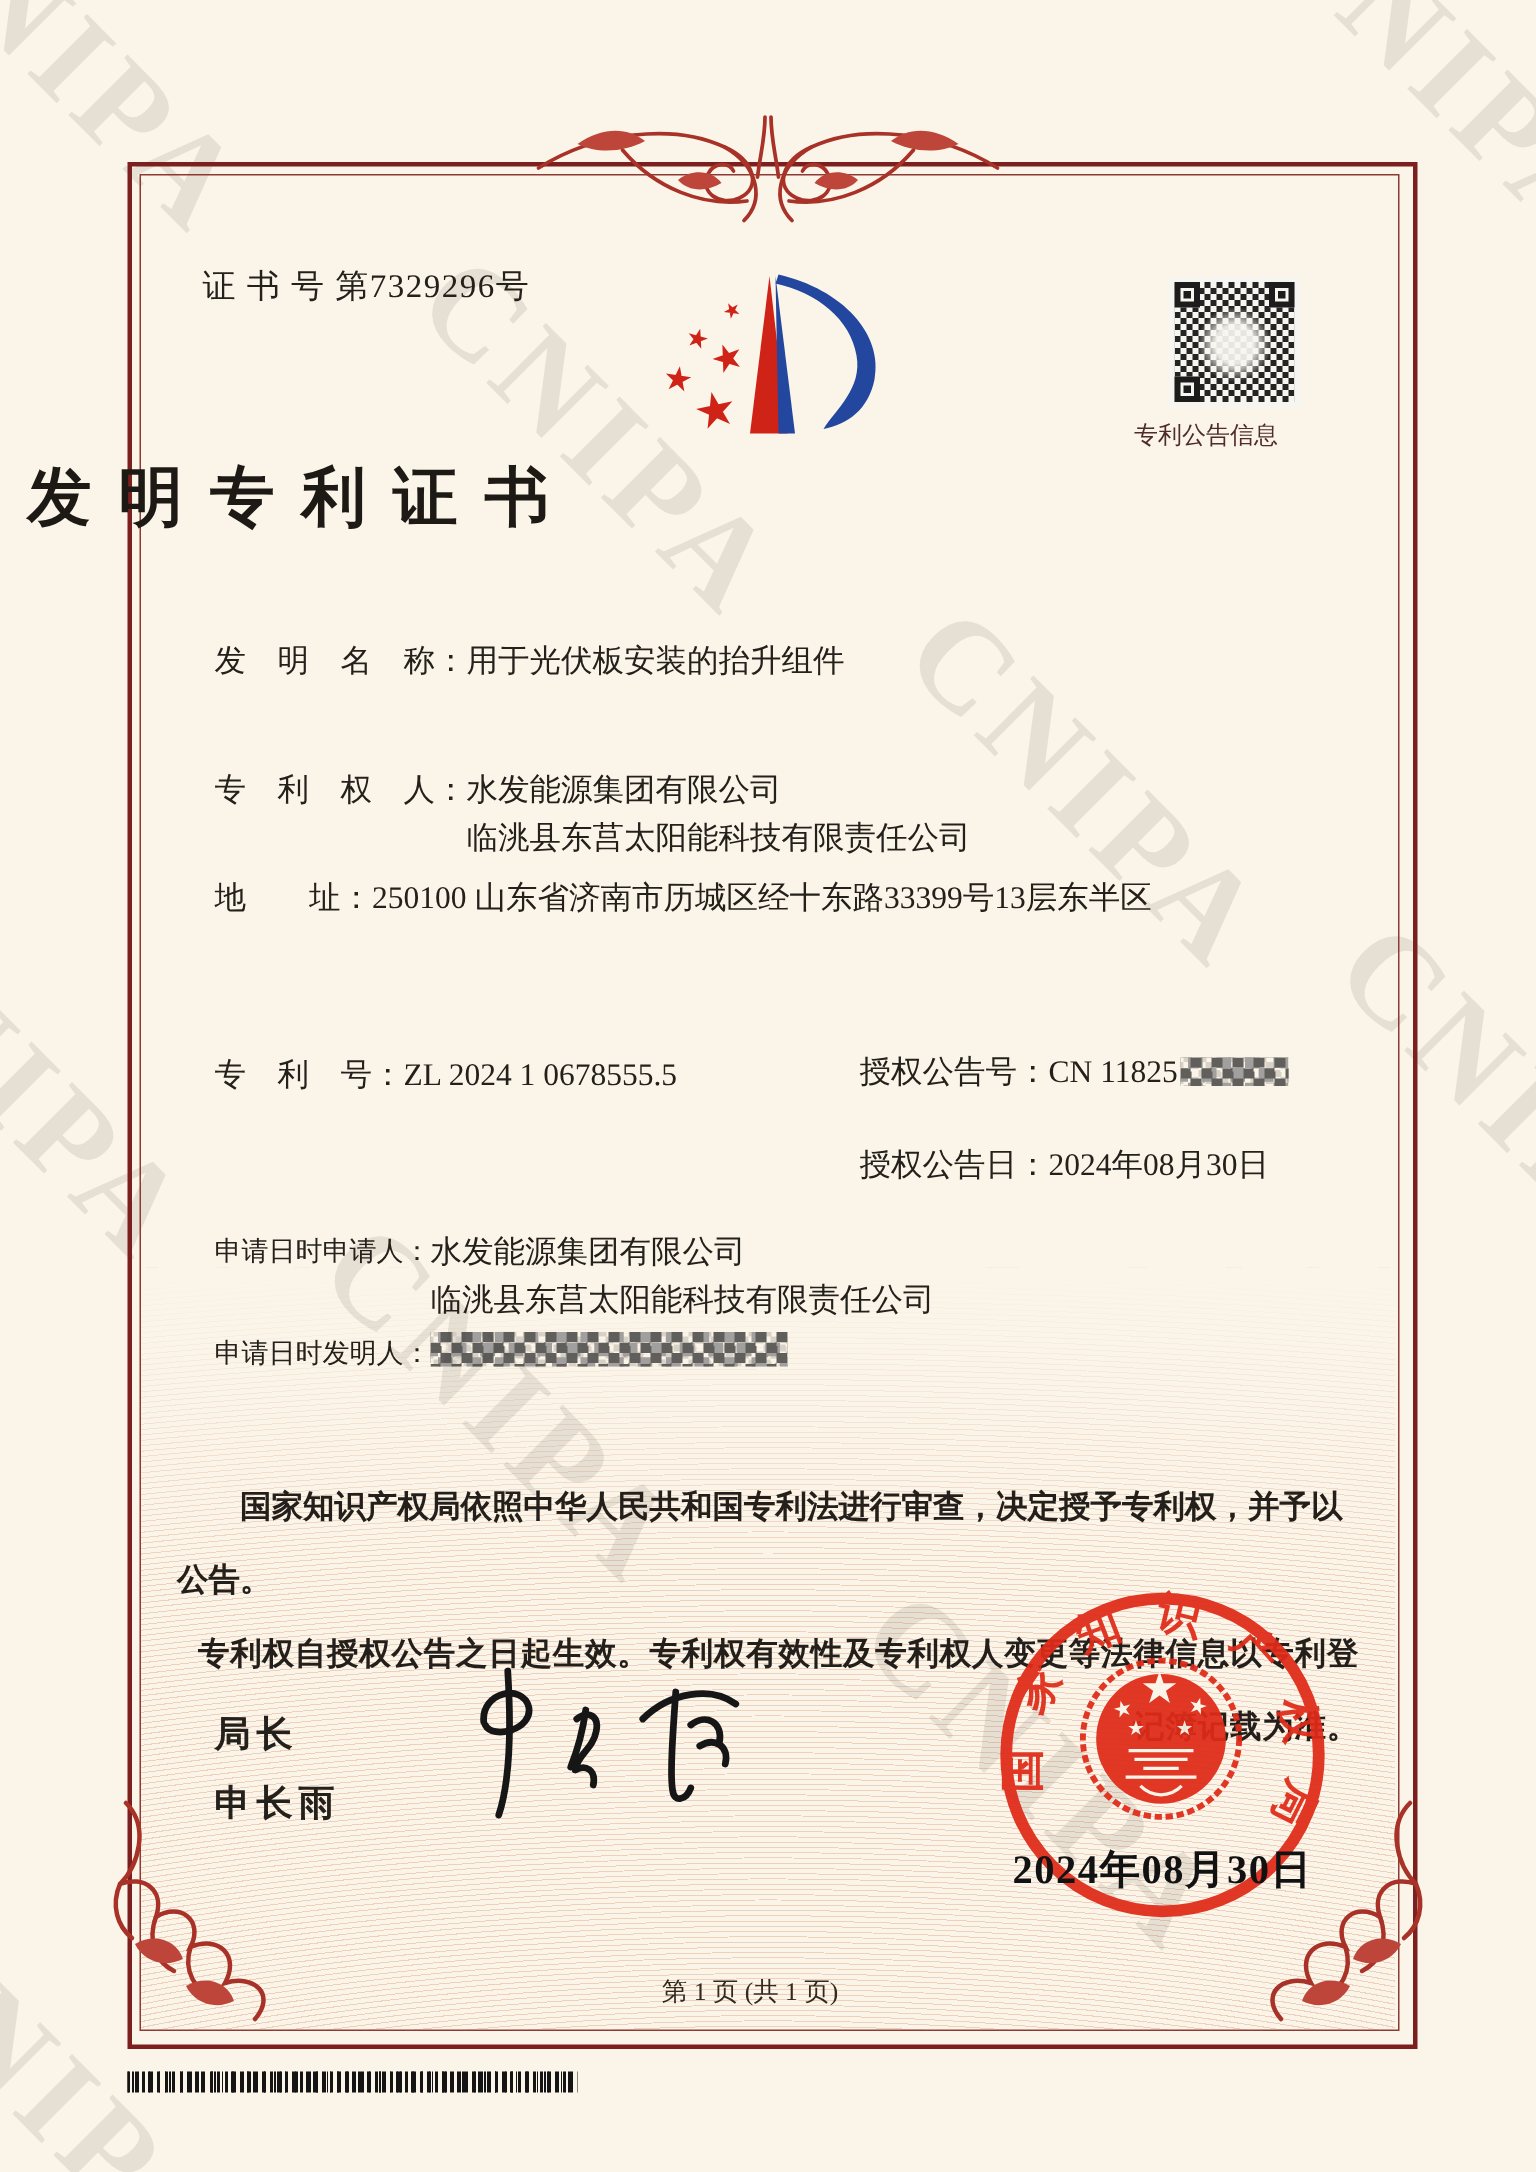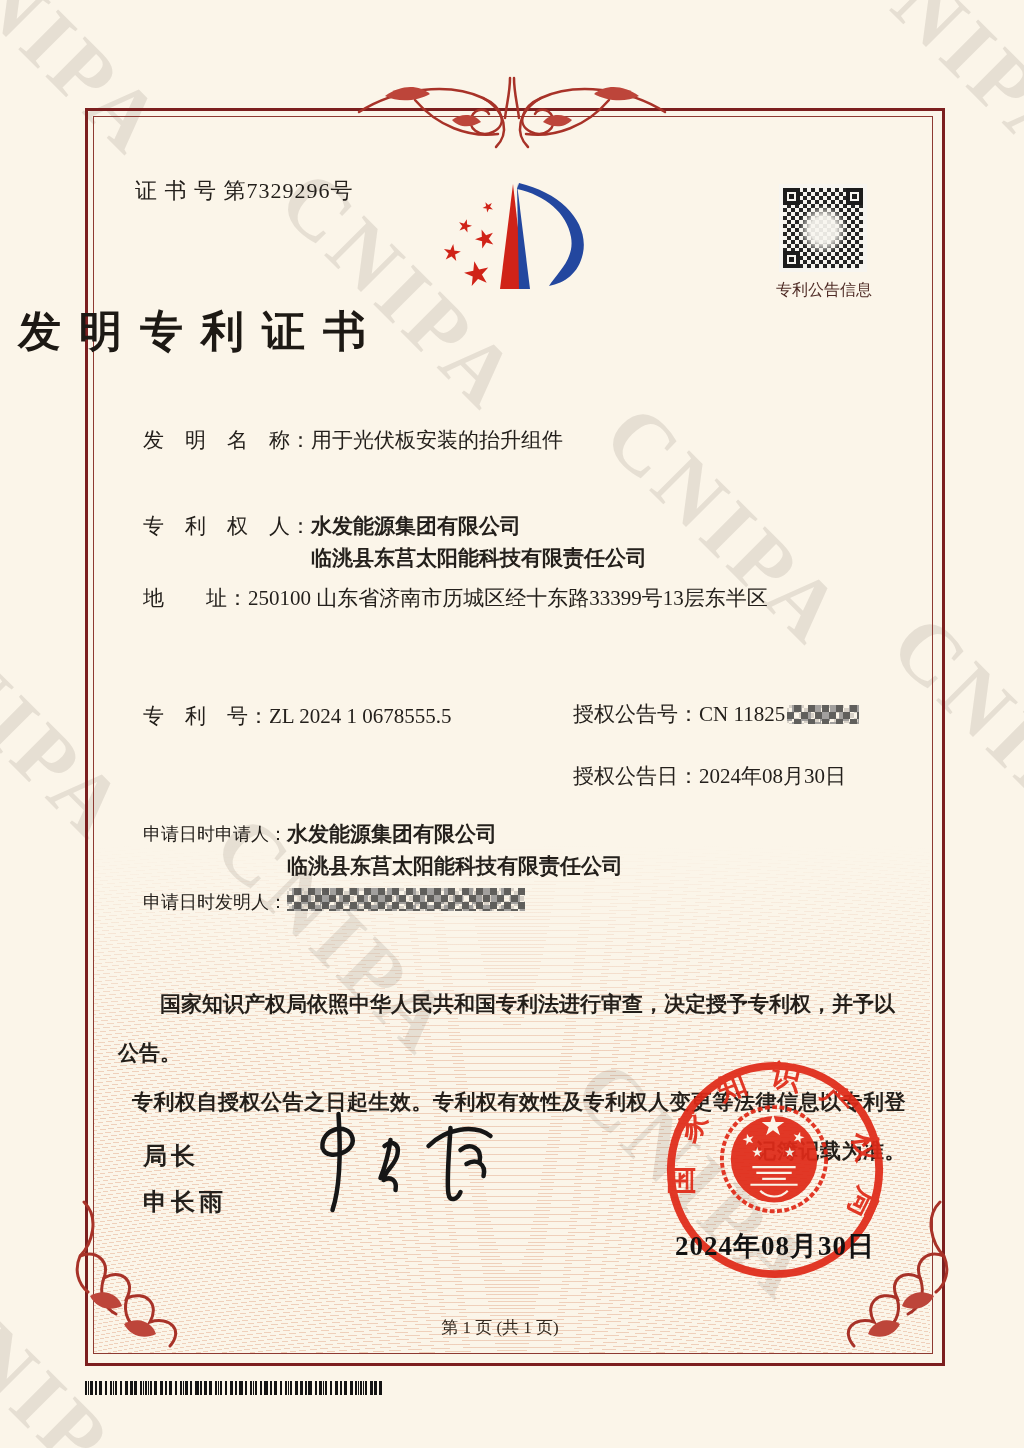--- a/index.html
+++ b/index.html
@@ -35,28 +35,28 @@
   .logo{position:absolute;left:437px;top:181px;z-index:4;}
   .qr{position:absolute;left:783px;top:188px;width:80px;height:80px;z-index:4;
     background:
       radial-gradient(circle at 50% 52%, rgba(248,246,240,.92) 0 13px, rgba(248,246,240,0) 25px),
       repeating-conic-gradient(#242424 0 25%, #f7f5f0 0 50%) 0 0/8px 8px,
       #f7f5f0;
     outline:4px solid #f7f5f0;}
   .qr .finder{position:absolute;width:17px;height:17px;border:4px solid #1c1c1c;background:#f7f5f0;box-sizing:border-box;}
   .qr .finder::after{content:"";position:absolute;left:2px;top:2px;width:5px;height:5px;background:#1c1c1c;}
   .qr .tl{left:0;top:0}.qr .tr{right:0;top:0}.qr .bl{left:0;bottom:0}
-  .qr-caption{position:absolute;left:756px;top:280px;width:136px;text-align:center;
+  .qr-caption{position:absolute;left:756px;top:280px;width:136px;text-align:left;
     font-size:16px;color:#4f2c26;z-index:4;}
   .title{position:absolute;left:0;top:303px;width:828px;z-index:4;
     font-size:43px;font-weight:bold;letter-spacing:18px;text-indent:18px;color:#1d1914;}
   
   .row{position:absolute;left:143px;z-index:4;font-size:21px;line-height:32px;white-space:nowrap;}
   .row .lbl{color:#24201c;}
-  .row .vcol{display:inline-block;vertical-align:top;font-weight:bold;}
+  .row .vcol{display:inline-block;vertical-align:top;}
   .row-right{position:absolute;left:573px;z-index:4;font-size:21px;white-space:nowrap;}
   .row-sm{font-size:18px;}
   .mosaic{display:inline-block;vertical-align:-3px;opacity:.8;
     background:
       repeating-conic-gradient(#3a3a3a 0 25%, transparent 0 50%) 0 0/14px 14px,
       repeating-conic-gradient(#8c8c8c 0 25%, transparent 0 50%) 5px 7px/19px 19px,
       repeating-conic-gradient(#cfc9c0 0 25%, transparent 0 50%) 2px 3px/10px 10px;}
   
   .statement{position:absolute;left:118px;top:980px;width:788px;z-index:4;
     font-size:21px;line-height:49px;color:#241f1a;font-weight:bold;}

